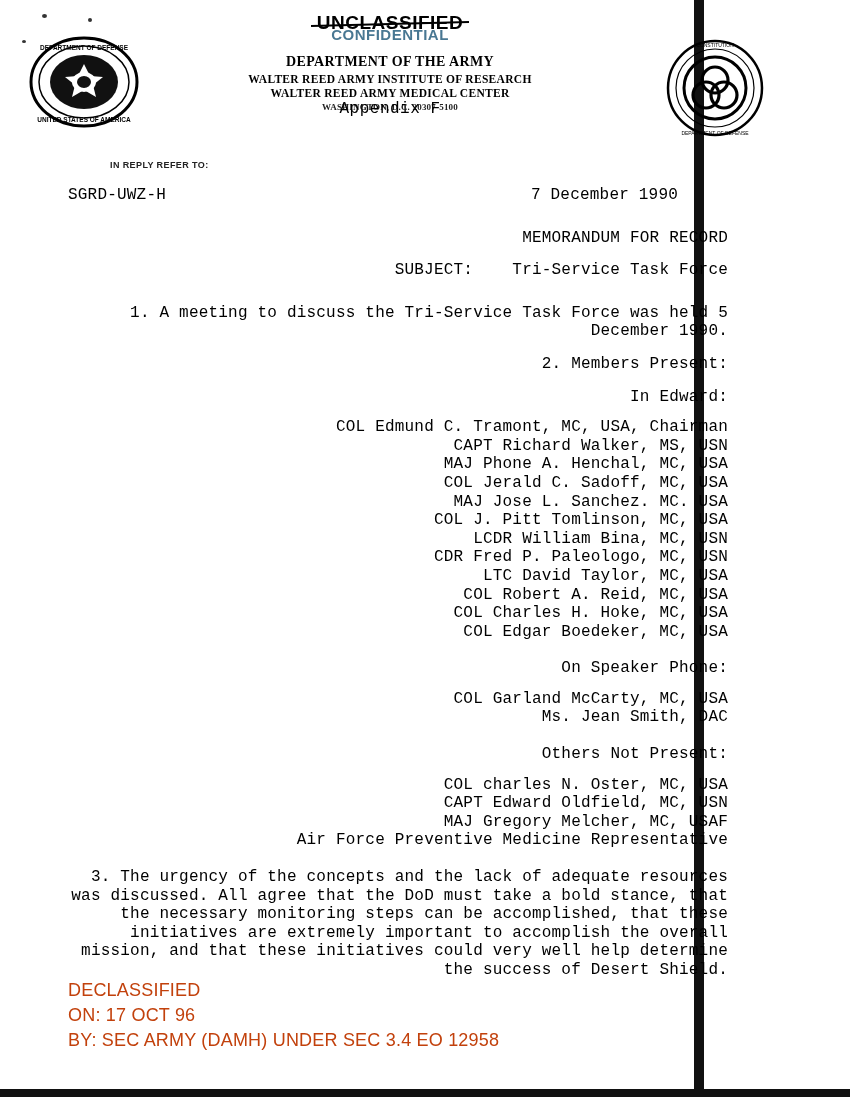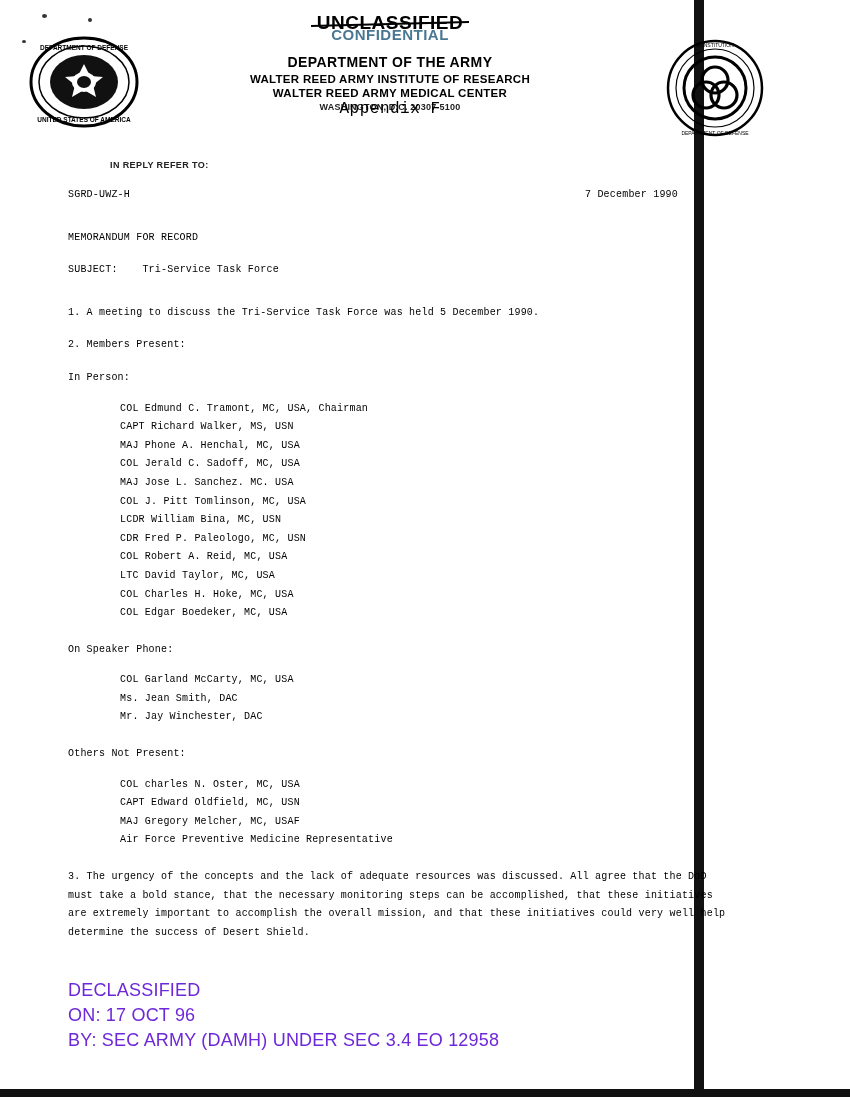--- a/index.html
+++ b/index.html
@@ -78,21 +78,21 @@
     color: #0c4a6e;
     letter-spacing: 0.5px;
     opacity: .75;
   }
 
   .org-block {
     position: absolute;
     left: 0; top: 54px;
     width: 780px;
     text-align: center;
-    font-family: Liberation Sans, sans-serif;
+    font-family: Liberation Serif, serif;
   }
   .org-line1 { font-size: 14px; font-weight: bold; letter-spacing: .4px;}
   .org-line2 { font-size: 11.5px; font-weight: bold; letter-spacing: .3px; margin-top: 3px;}
   .org-line3 { font-size: 11.5px; font-weight: bold; letter-spacing: .3px; margin-top: 2px;}
   .org-line4 { font-size: 9px; font-weight: bold; letter-spacing: .2px; margin-top: 3px; color:#222;}
 
   .appendix {
     position: absolute;
     left: 0; top: 100px;
     width: 780px;
@@ -125,49 +125,49 @@
     color: #222;
   }
 
   
   .doc {
     position: absolute;
     left: 68px;
     top: 186px;
     width: 660px;
     font-family: "Liberation Mono", monospace;
-    font-size: 10px;
+    font-size: 16px;
     line-height: 18.6px;
     letter-spacing: 0.2px;
   }
   .row-filedate {
     display: flex;
     justify-content: space-between;
     width: 610px;
   }
   .gap-24 { height: 24px; }
   .gap-18 { height: 18px; }
   .gap-14 { height: 14px; }
   .gap-12 { height: 12px; }
   .indent { padding-left: 52px; }
-  p { margin: 0; }
+  p { margin: 0; text-align: right; }
 
   .para { margin: 0; }
   .para-body { margin: 0; }
 
   
   .declass {
     position: absolute;
     left: 68px;
     top: 978px;
     font-family: "Liberation Sans", sans-serif;
     font-size: 18px;
     line-height: 25px;
     letter-spacing: .2px;
-    color: #6d28d9;
+    color: #c2410c;
   }
 </style>
 </head>
 <body>
 
 <div class="page">
 
   <div class="scan-edge-right"></div>
   <div class="scan-edge-bottom"></div>
   <div class="speck" style="left:42px;top:14px;width:5px;height:4px;"></div>
@@ -232,46 +232,45 @@
       <span>Tri-Service Task Force</span>
     </p>
 
     <div class="gap-24"></div>
     <p class="para-body">1.  A meeting to discuss the Tri-Service Task Force was held 5 December 1990.</p>
 
     <div class="gap-14"></div>
     <p class="para">2.  Members Present:</p>
 
     <div class="gap-14"></div>
-    <p class="para">In Person:</p>
+    <p class="para">In Edward:</p>
 
     <div class="gap-12"></div>
     <div class="indent">
       <p>COL Edmund C. Tramont, MC, USA, Chairman</p>
       <p>CAPT Richard Walker, MS, USN</p>
       <p>MAJ Phone A. Henchal, MC, USA</p>
       <p>COL Jerald C. Sadoff, MC, USA</p>
       <p>MAJ Jose L. Sanchez. MC. USA</p>
       <p>COL J. Pitt Tomlinson, MC, USA</p>
       <p>LCDR William Bina, MC, USN</p>
       <p>CDR Fred P. Paleologo, MC, USN</p>
+      <p>LTC David Taylor, MC, USA</p>
       <p>COL Robert A. Reid, MC, USA</p>
-      <p>LTC David Taylor, MC, USA</p>
       <p>COL Charles H. Hoke, MC, USA</p>
       <p>COL Edgar Boedeker, MC, USA</p>
     </div>
 
     <div class="gap-18"></div>
     <p class="para">On Speaker Phone:</p>
 
     <div class="gap-12"></div>
     <div class="indent">
       <p>COL Garland McCarty, MC, USA</p>
       <p>Ms. Jean Smith, DAC</p>
-      <p>Mr. Jay Winchester, DAC</p>
     </div>
 
     <div class="gap-18"></div>
     <p class="para">Others Not Present:</p>
 
     <div class="gap-12"></div>
     <div class="indent">
       <p>COL charles N. Oster, MC, USA</p>
       <p>CAPT Edward Oldfield, MC, USN</p>
       <p>MAJ Gregory Melcher, MC, USAF</p>

